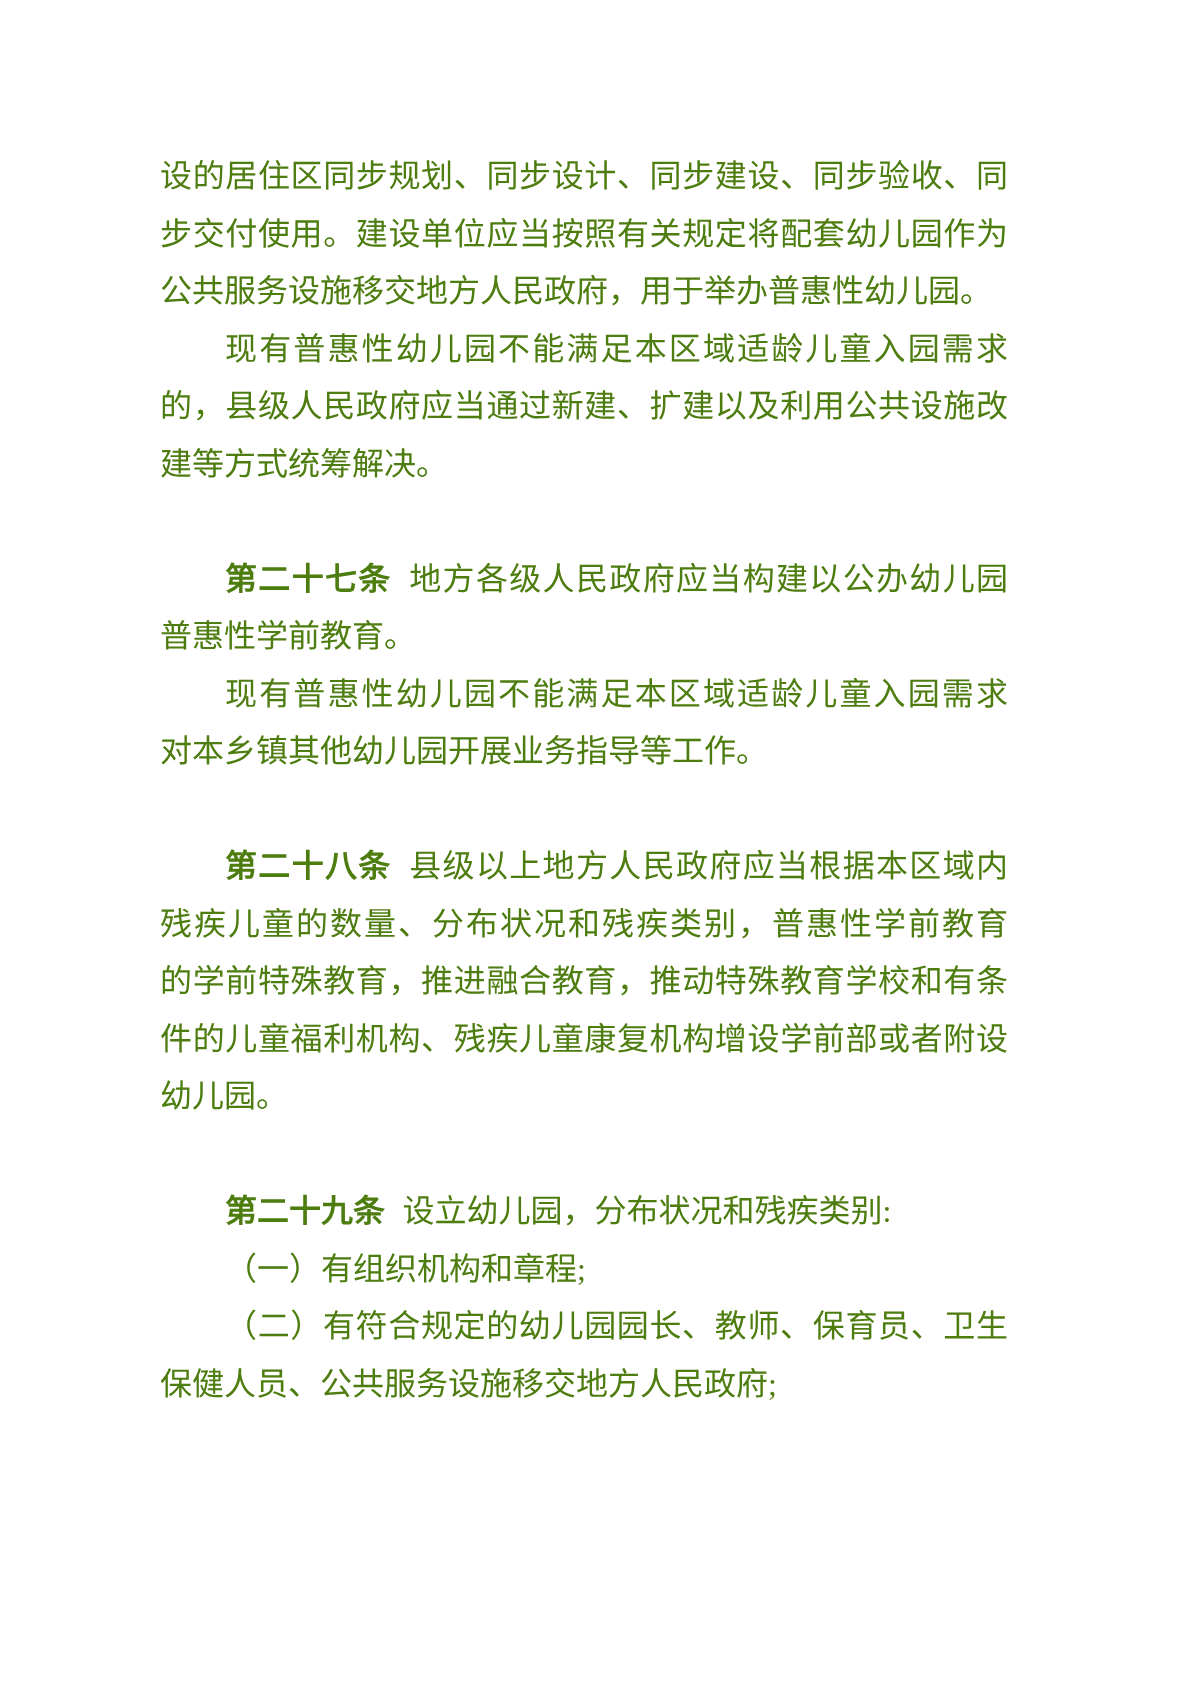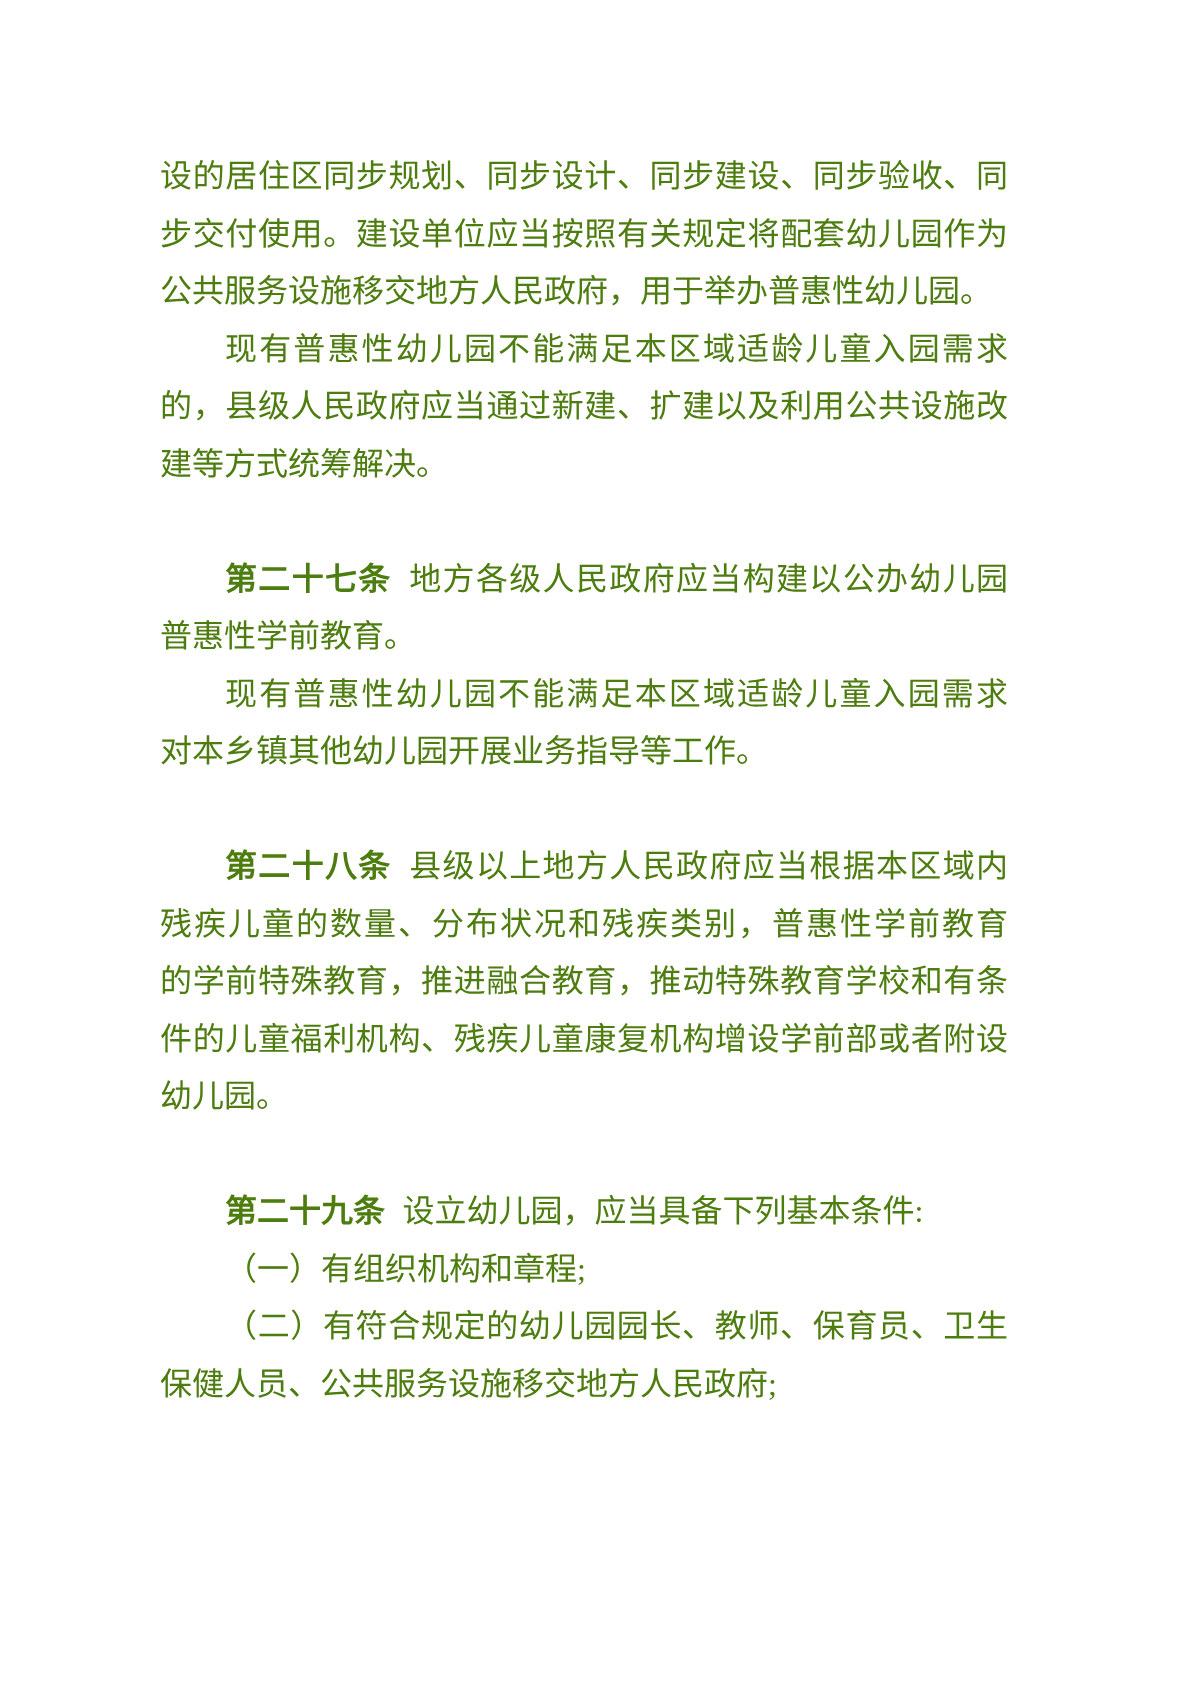--- a/index.html
+++ b/index.html
@@ -66,21 +66,21 @@
         <div class="line">对本乡镇其他幼儿园开展业务指导等工作。</div>
       </div>
       <div class="para article">
         <div class="line fill indent"><span class="article-number">第二十八条</span><span>县级以上地方人民政府应当根据本区域内</span></div>
         <div class="line fill">残疾儿童的数量、分布状况和残疾类别，普惠性学前教育</div>
         <div class="line fill">的学前特殊教育，推进融合教育，推动特殊教育学校和有条</div>
         <div class="line fill">件的儿童福利机构、残疾儿童康复机构增设学前部或者附设</div>
         <div class="line">幼儿园。</div>
       </div>
       <div class="para article">
-        <div class="line indent"><span class="article-number">第二十九条</span><span>设立幼儿园，应当具备下列基本条件:</span></div>
+        <div class="line indent"><span class="article-number">第二十九条</span><span>设立幼儿园，分布状况和残疾类别:</span></div>
       </div>
       <div class="para indented">
         <div class="line indent">（一）有组织机构和章程;</div>
       </div>
       <div class="para indented">
         <div class="line fill indent">（二）有符合规定的幼儿园园长、教师、保育员、卫生</div>
         <div class="line">保健人员、公共服务设施移交地方人民政府;</div>
       </div>
     </div>
 </div>

